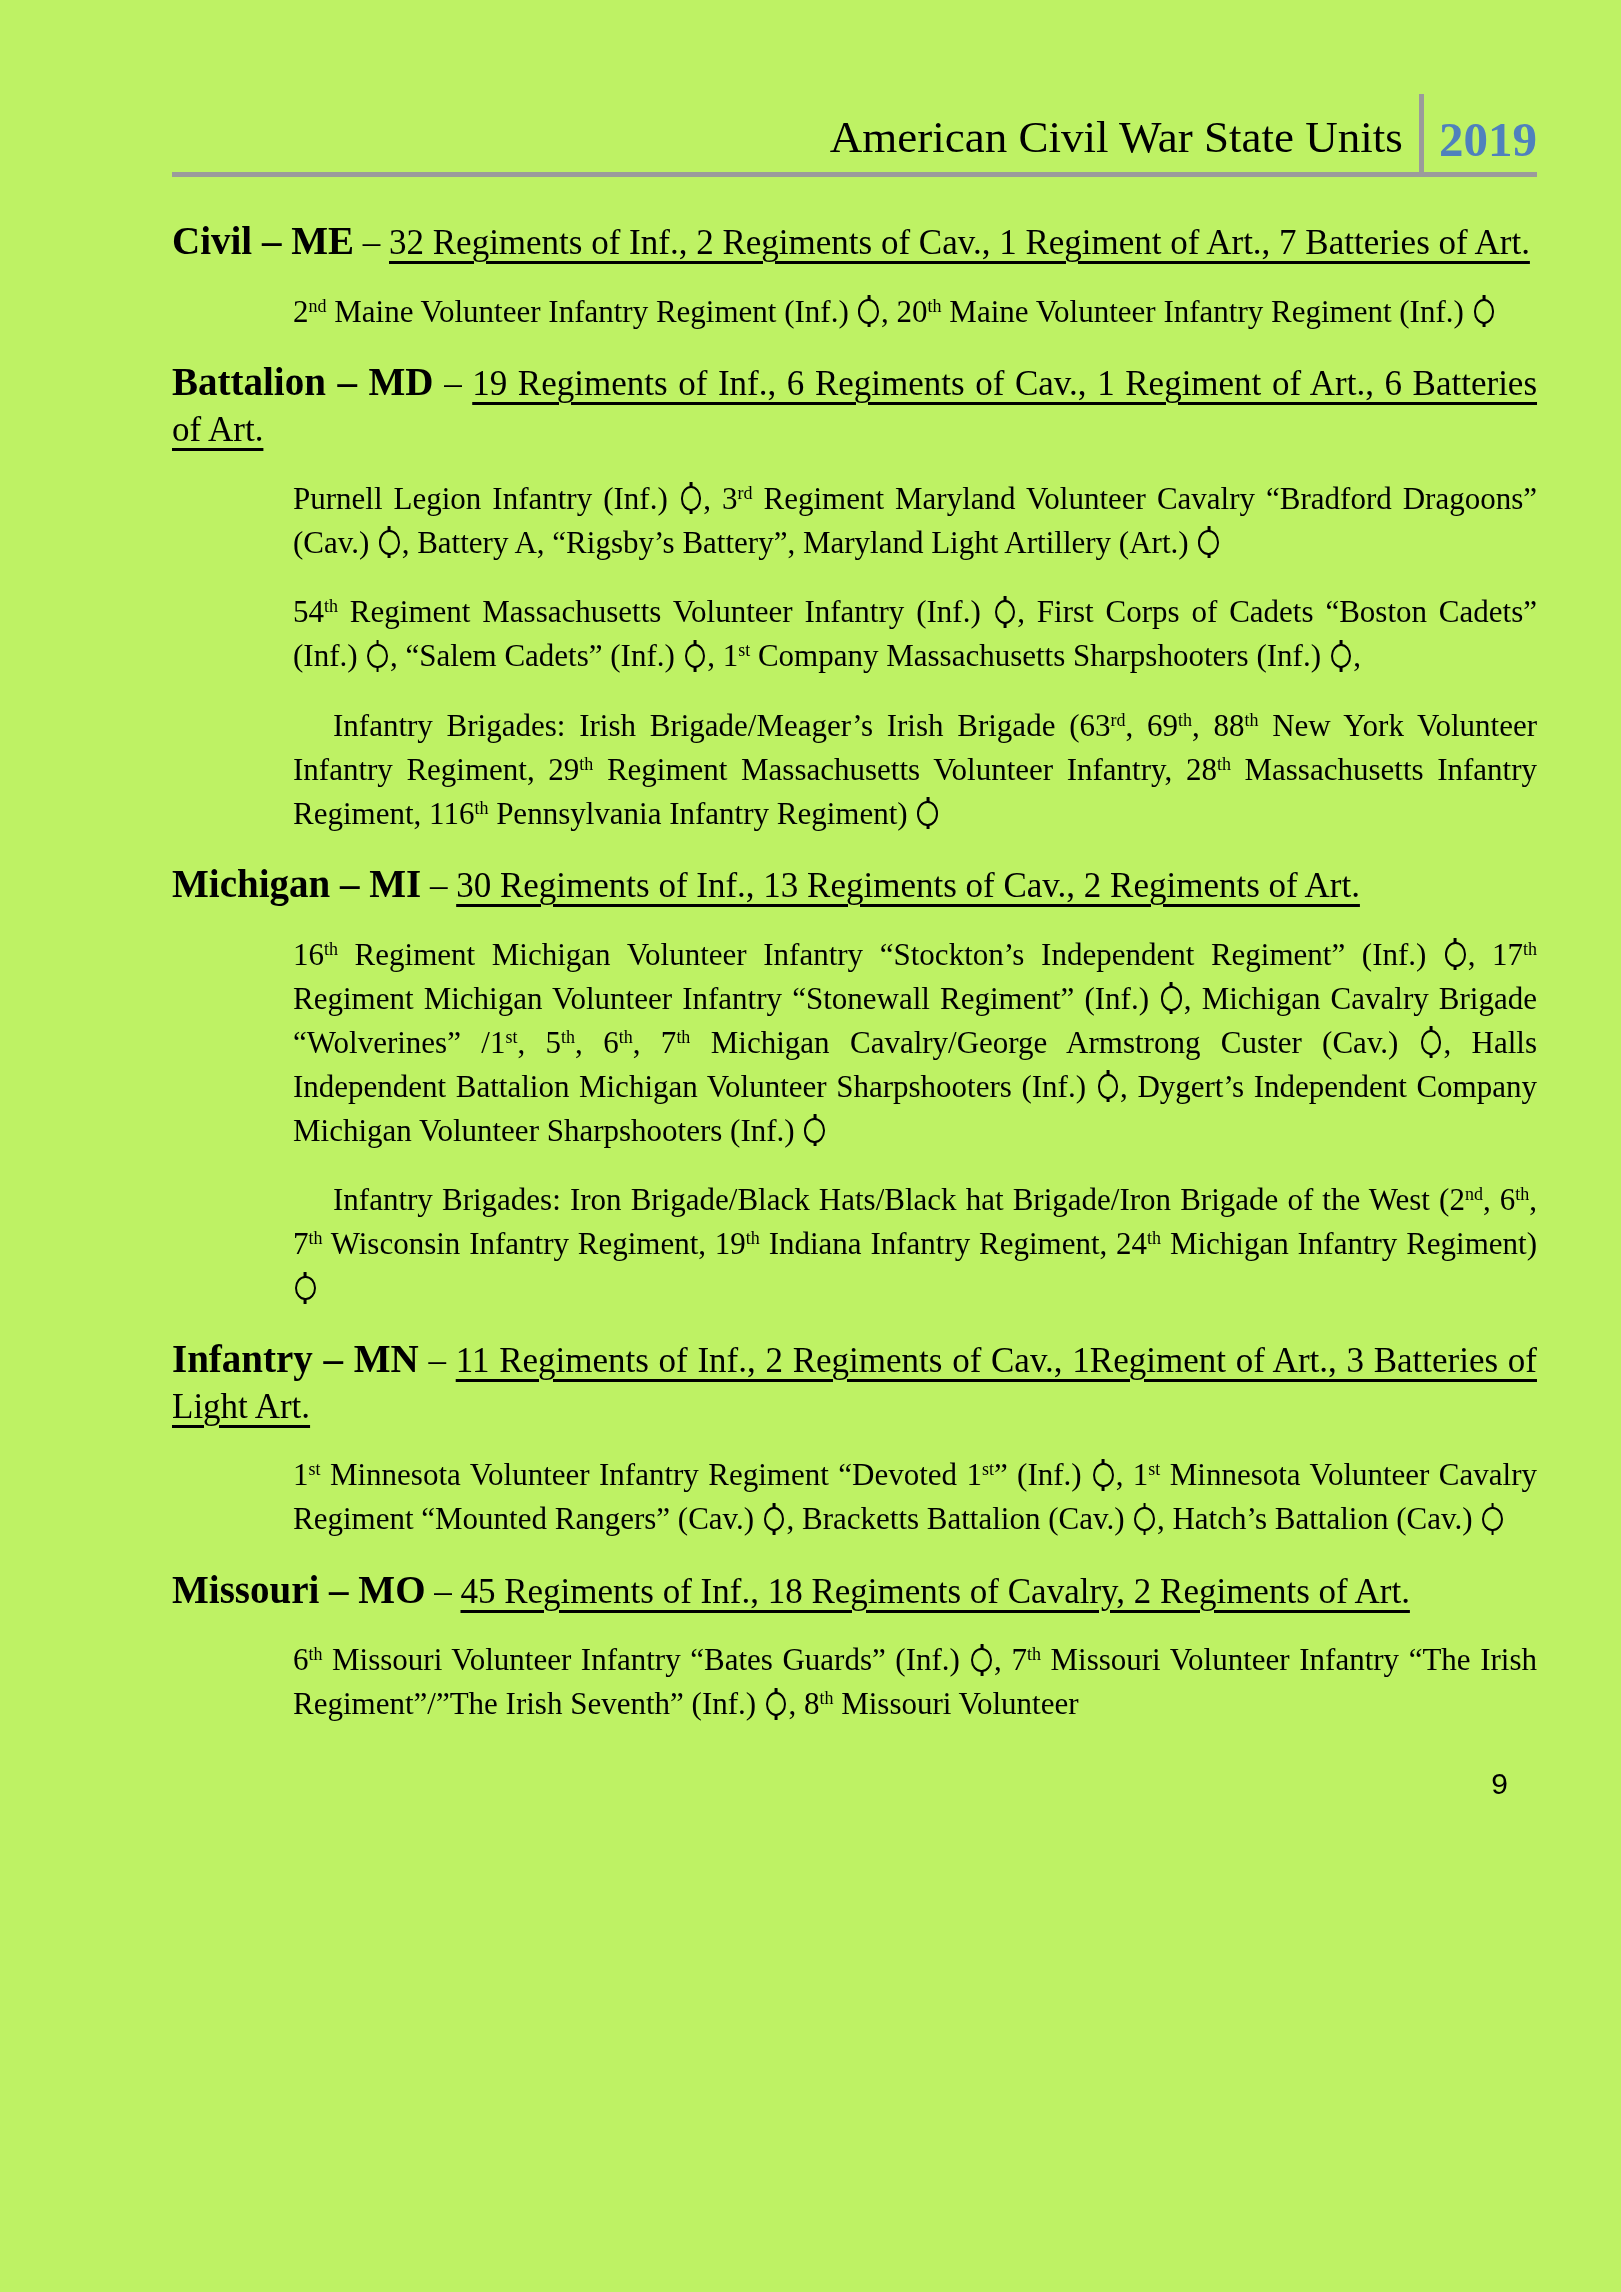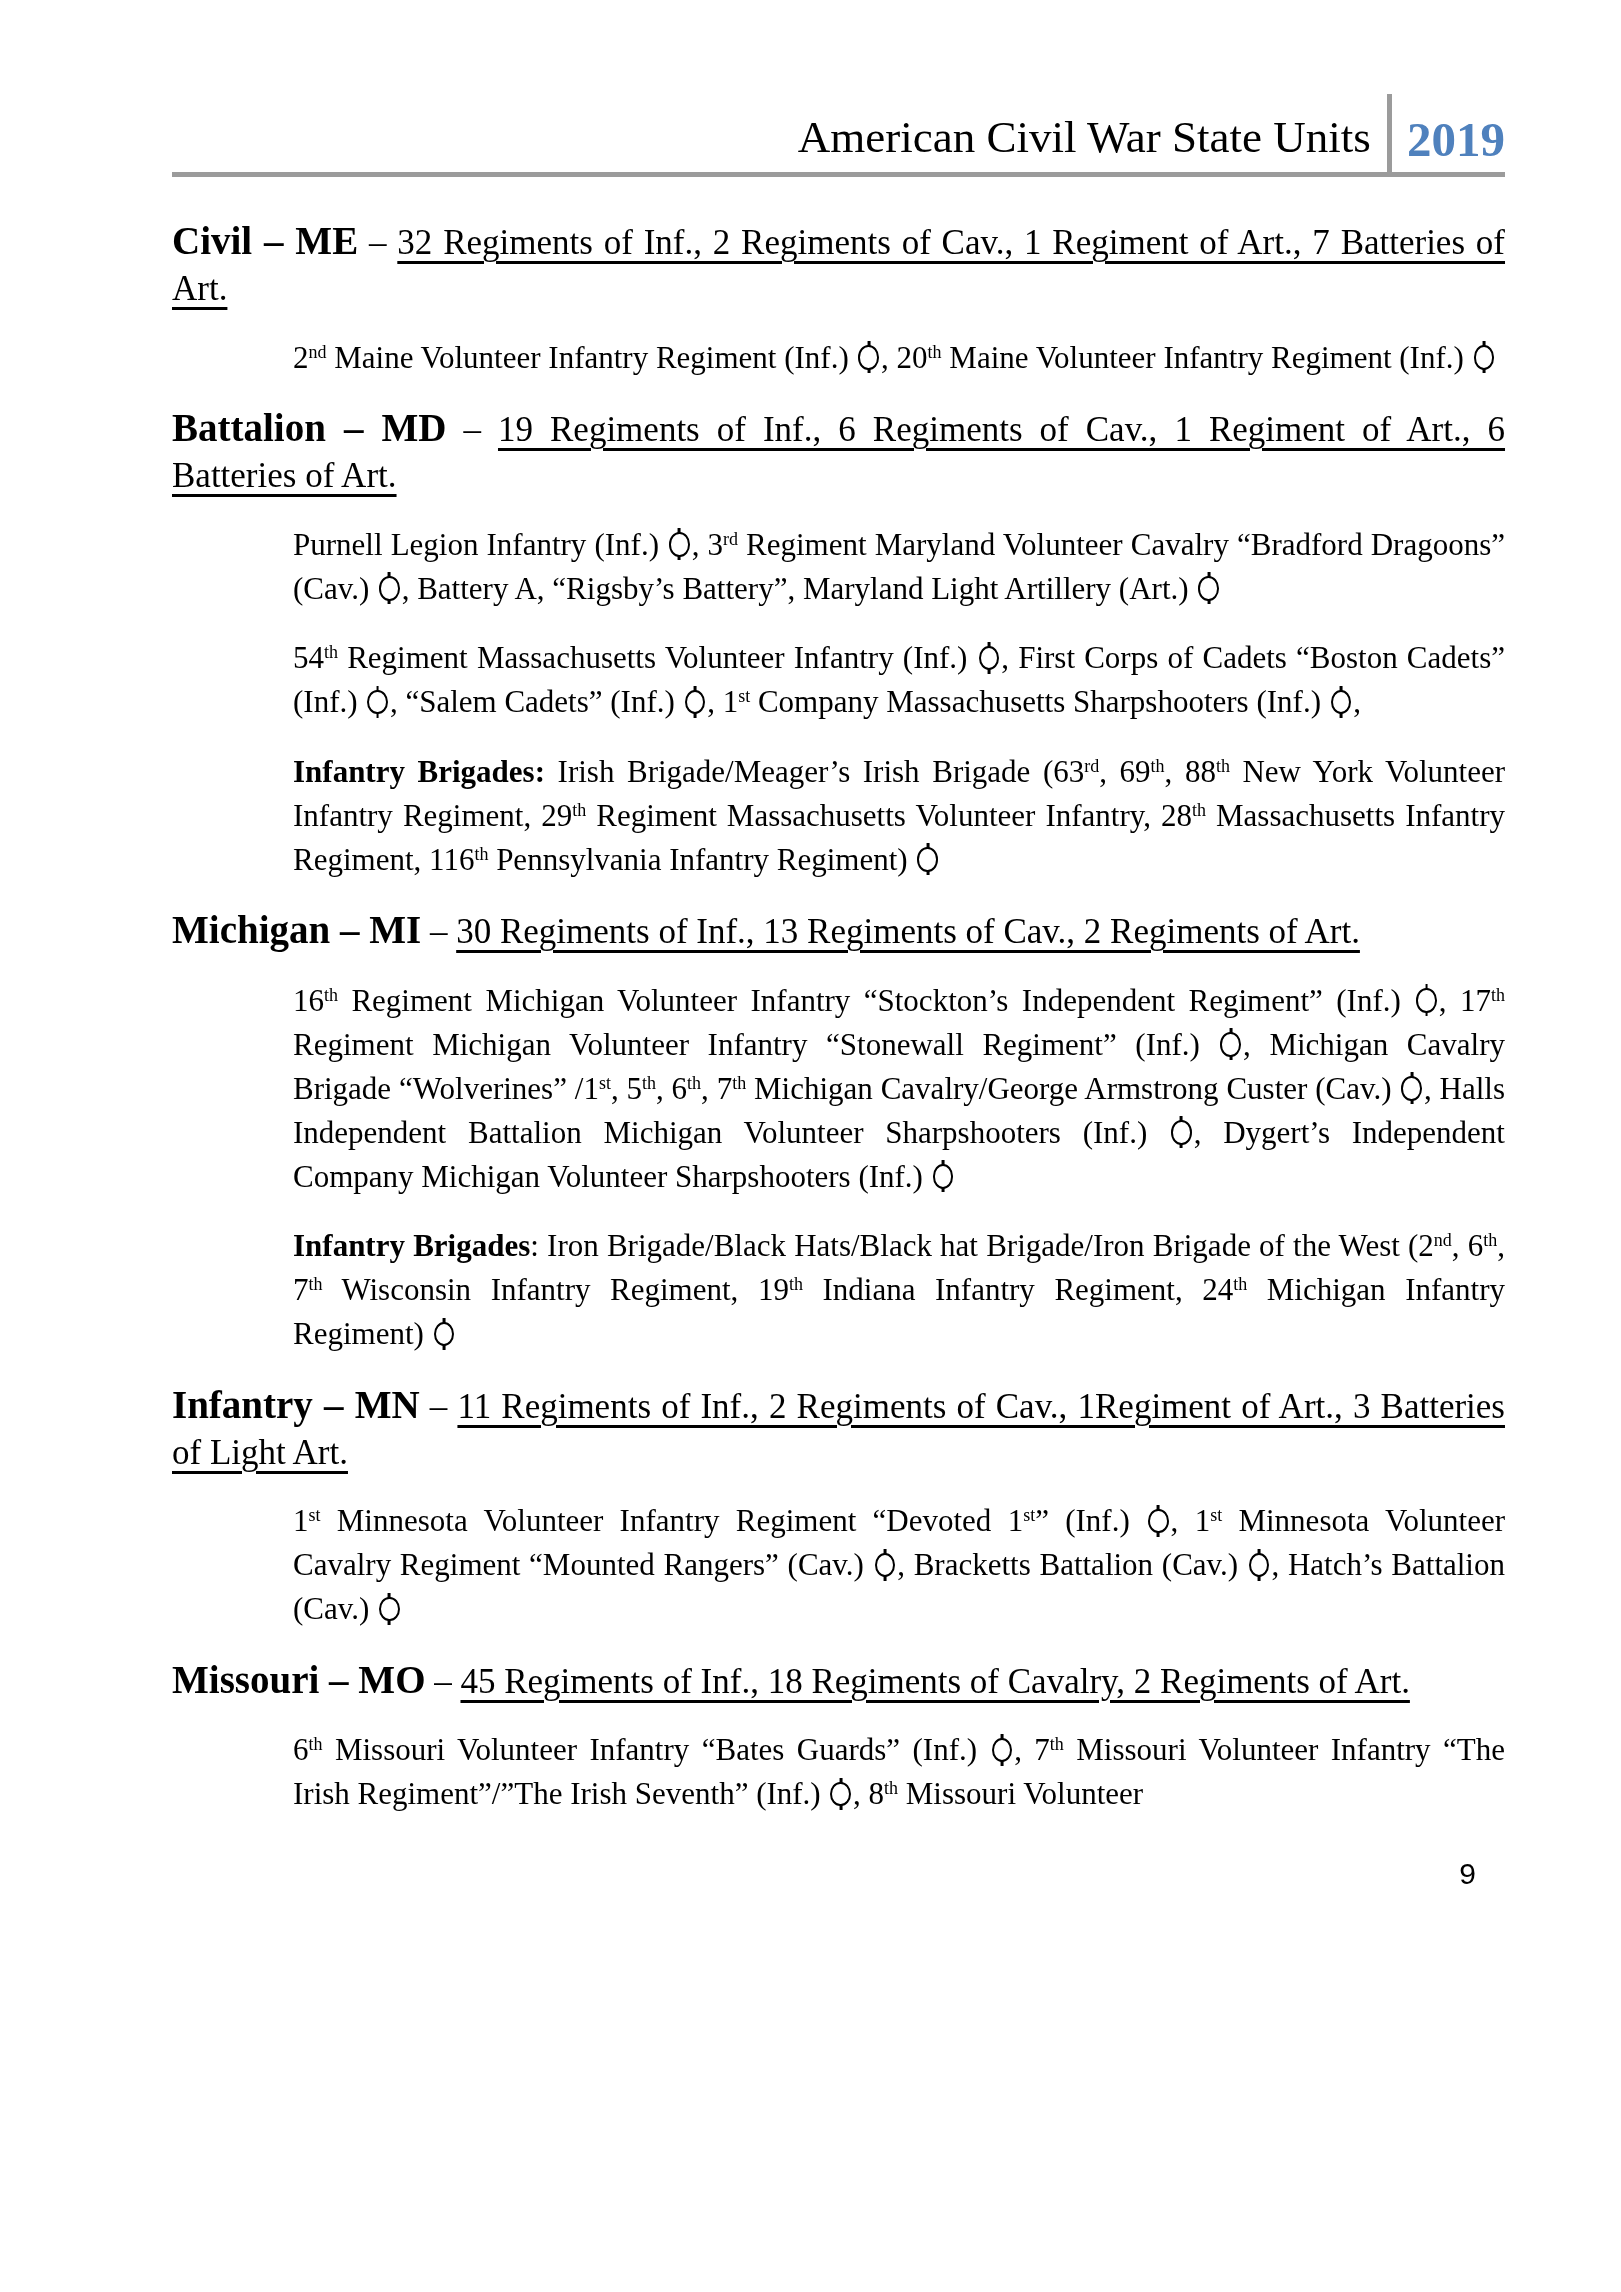--- a/index.html
+++ b/index.html
@@ -6,24 +6,24 @@
     --accent:#4f81bd;
     --rule:#9b9b9b;
     --ink:#000000;
   }
   *{box-sizing:border-box;}
   html,body{margin:0;padding:0;background:#e8e8e8;}
   .page{
     position:relative;
     width:1621px;height:2293px;
     margin:0 auto;
-    background:#ffffff;
+    background:#bef264;
     color:var(--ink);
     font-family:"Liberation Serif","DejaVu Serif",serif;
-    padding:94px 116px 0 172px;
+    padding:94px 84px 0 172px;
     overflow:hidden;
   }
   
   .header{
     display:flex;
     justify-content:flex-end;
     align-items:flex-end;
     border-bottom:5.9px solid var(--rule);
     padding-bottom:0;
   }
@@ -63,21 +63,21 @@
     text-decoration:underline;
     text-decoration-thickness:2.9px;
     text-underline-offset:6.9px;
   }
   .unit-paragraph{
     font-size:31px;
     line-height:44px;
     margin:0 0 25.5px 121px;
     text-align:justify;
   }
-  .unit-paragraph b{font-weight:bold;}
+  .unit-paragraph b{font-weight:normal;margin-left:40px;}
   sup.ord{
     font-size:58%;
     line-height:0;
     vertical-align:baseline;
     position:relative;
     top:-0.55em;
     letter-spacing:0;
   }
   
   .o-link{

